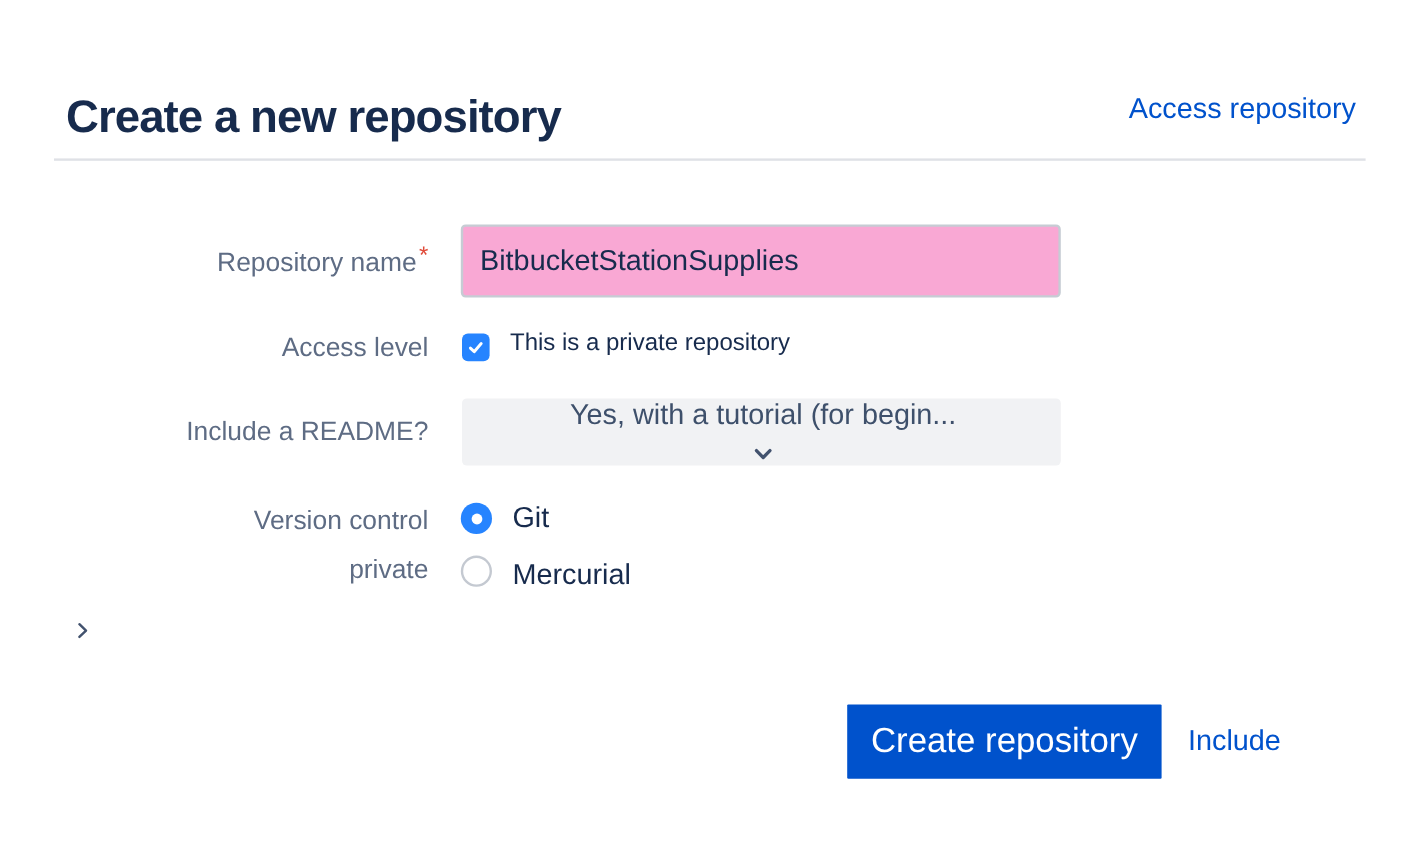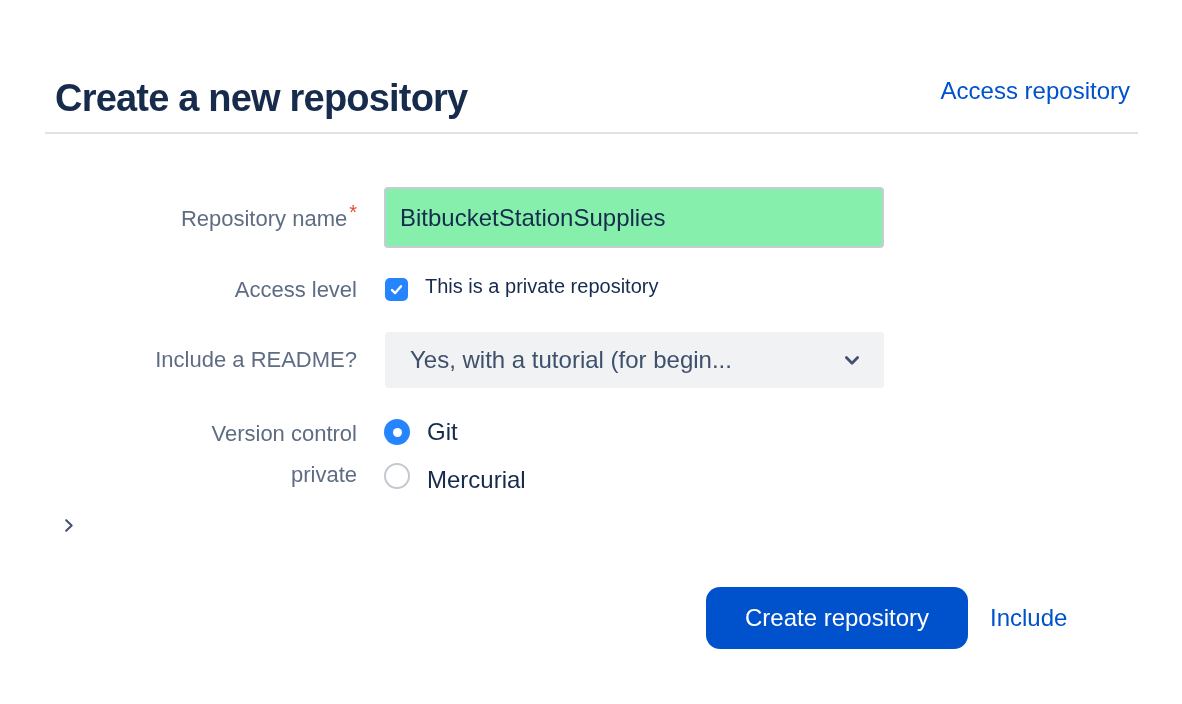--- a/index.html
+++ b/index.html
@@ -42,21 +42,21 @@
   }
   .req-mark {
     color: #E04B3A; font-size: 20px;
     position: relative; top: -7px; margin-left: 2px;
   }
 
   .text-input {
     position: absolute; left: 384px; top: 187px;
     width: 500px; height: 61px;
     border: 2px solid #C6CCD4; border-radius: 4px;
-    background: #86efac;
+    background: #f9a8d4;
     font-family: inherit; font-size: 24px; color: #172B4D;
     padding: 0 14px;
     outline: none;
   }
 
   .checkbox {
     position: absolute; left: 385px; top: 278px;
     width: 23px; height: 23px; border-radius: 5px;
     background: #2684FF; cursor: pointer;
     display: flex; align-items: center; justify-content: center;
@@ -66,20 +66,21 @@
     position: absolute; left: 425px; top: 275px;
     font-size: 20px; color: #172B4D;
   }
 
   .select-control {
     position: absolute; left: 385px; top: 332px;
     width: 499px; height: 56px; border-radius: 4px;
     background: #F1F2F4; cursor: pointer;
     display: flex; align-items: center;
     padding: 0 22px 0 25px;
+    flex-direction: column;
   }
   .select-value {
     flex: 1; font-size: 24px; color: #3E506B;
     white-space: nowrap; overflow: hidden;
   }
   .select-control svg { width: 20px; height: 20px; display: block; flex: none; }
 
   .radio {
     position: absolute; left: 384px;
     width: 26px; height: 26px; border-radius: 50%;
@@ -97,22 +98,22 @@
     display: flex; align-items: center; cursor: pointer;
   }
   .advanced-toggle .chev { width: 17px; height: 17px; display: block; margin-top: 3px; }
   .advanced-label {
     margin-left: 16px; font-size: 25px; font-weight: 500; color: #0052CC;
   }
 
   .create-button {
     position: absolute; left: 706px; top: 587px;
     width: 262px; height: 62px;
-    background: #0052CC; border: none; border-radius: 14px;
-    color: #ffffff; font-family: inherit; font-size: 24px;
+    background: #0052CC; border: none; border-radius: 1px;
+    color: #ffffff; font-family: inherit; font-size: 29px;
     cursor: pointer;
     display: flex; align-items: center; justify-content: center;
   }
   .cancel-link {
     position: absolute; left: 990px; top: 604px;
     font-size: 24px; color: #0052CC;
   }
 </style>
 </head>
 <body>

